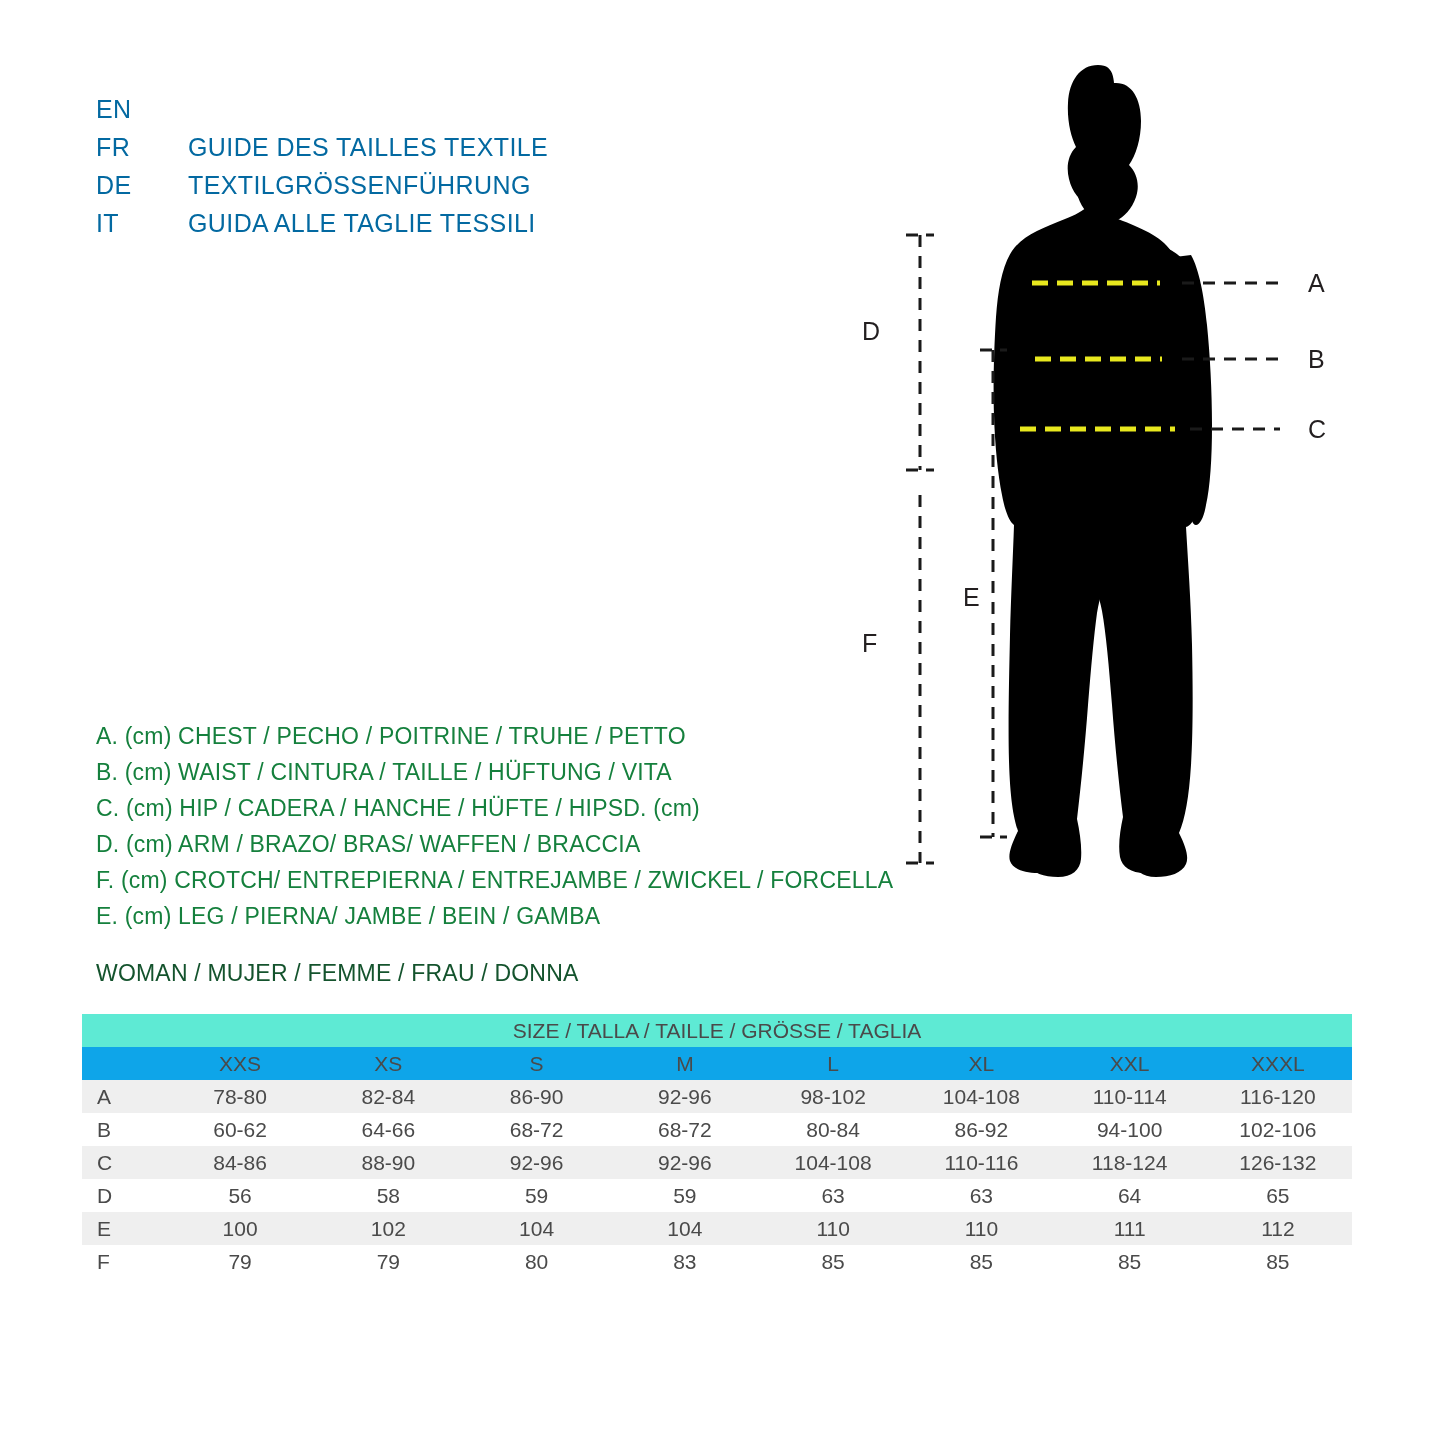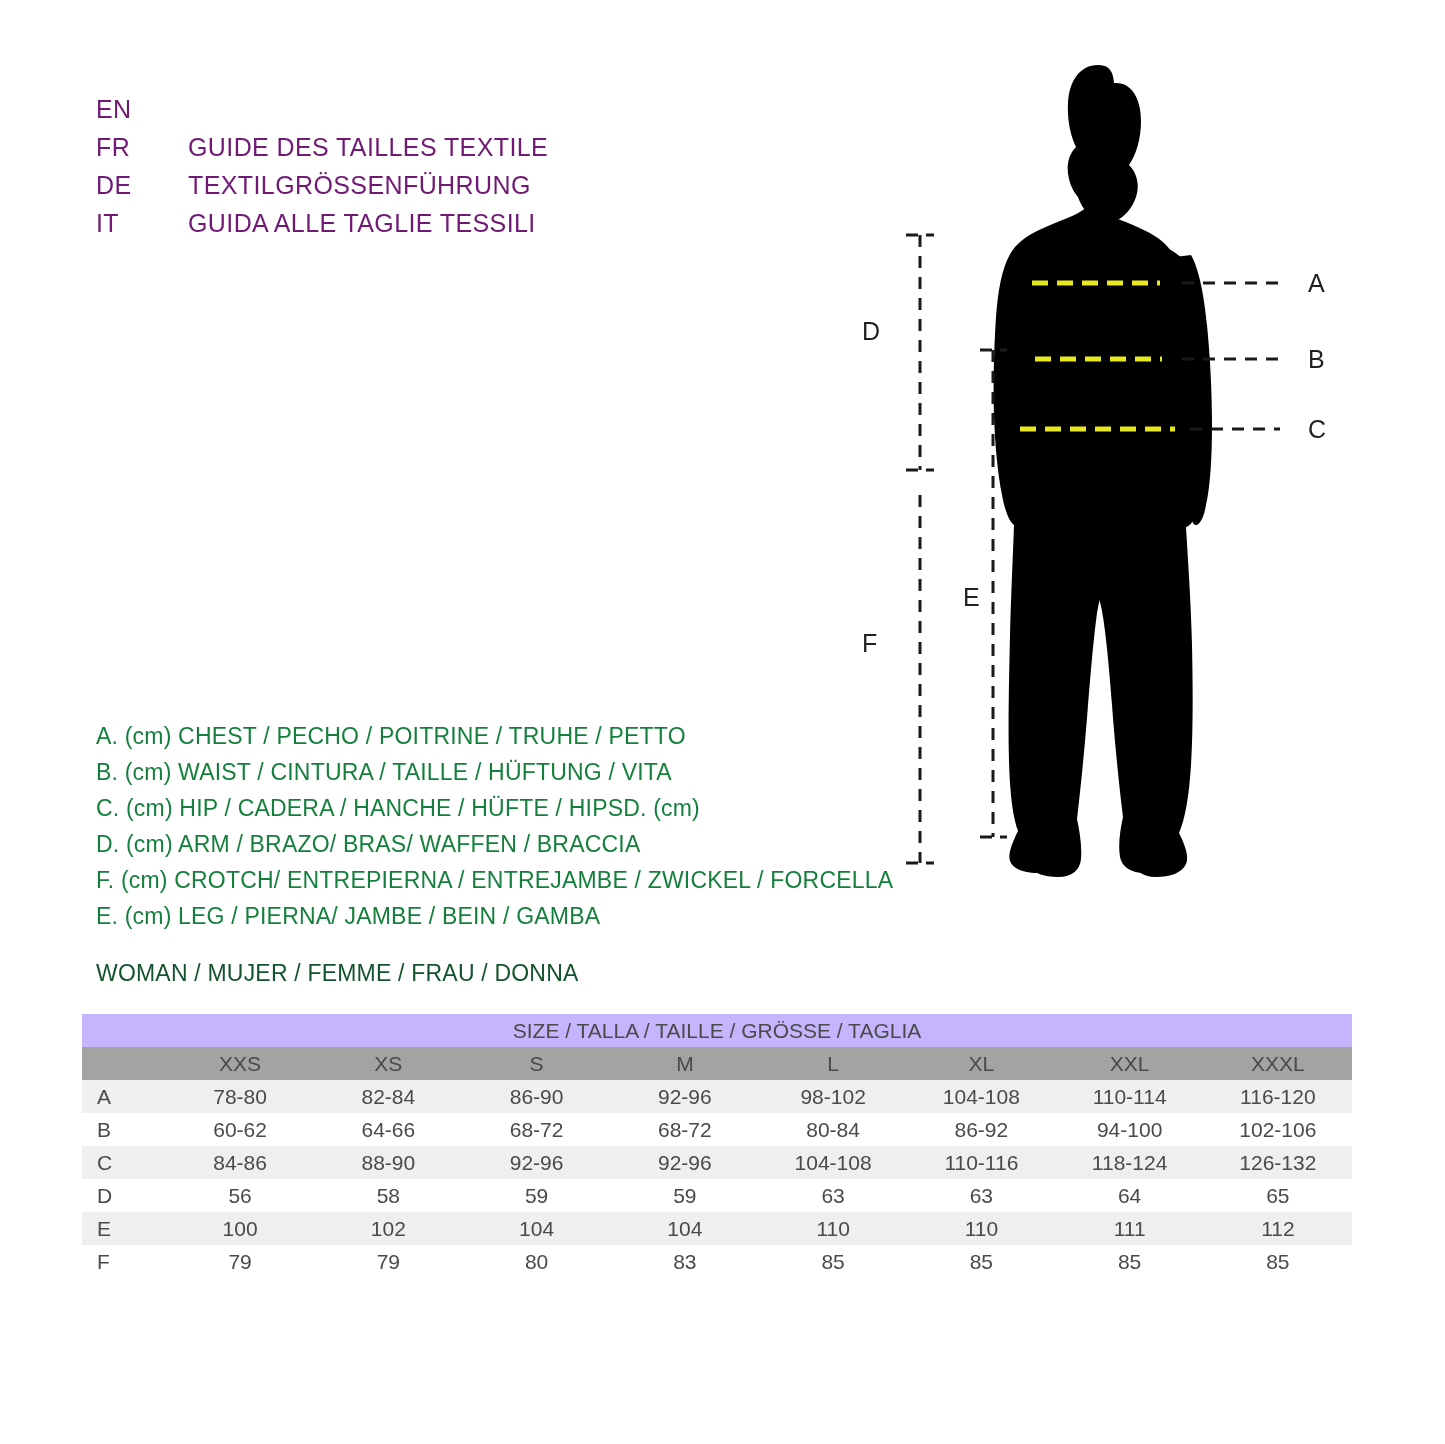--- a/index.html
+++ b/index.html
@@ -22,21 +22,21 @@
     left: 96px;
     top: 95px;
     width: 700px;
   }
   .lang-row {
     display: flex;
     align-items: baseline;
     height: 38px;
     font-size: 25px;
     letter-spacing: 0.4px;
-    color: #701a75;
+    color: #0369a1;
   }
   .lang-code {
     width: 92px;
     flex: 0 0 92px;
   }
   .lang-text {
     flex: 1 1 auto;
   }
 
   
@@ -76,41 +76,41 @@
   }
   table.size-table td, table.size-table th {
     font-weight: normal;
     font-size: 21px;
     color: #4a4a4a;
     text-align: center;
     height: 33px;
     padding: 0;
   }
   .hdr-bar td {
-    background: #c4b5fd;
+    background: #5eead4;
     text-align: left;
     padding-left: 15px;
     font-size: 21px;
     color: #3d3d3d;
     height: 34px;
   }
   .col-label {
     width: 84px;
     text-align: left !important;
     padding-left: 15px !important;
     color: #4a4a4a;
   }
   tr.shade td {
     background: #efefef;
   }
   tr.plain td {
     background: #ffffff;
   }
   .sizes-row td {
-    background: #a3a3a3;
+    background: #0ea5e9;
     color: #4a4a4a;
     font-size: 21px;
     height: 38px;
   }
 
   
   .figure-area {
     position: absolute;
     left: 830px;
     top: 55px;

